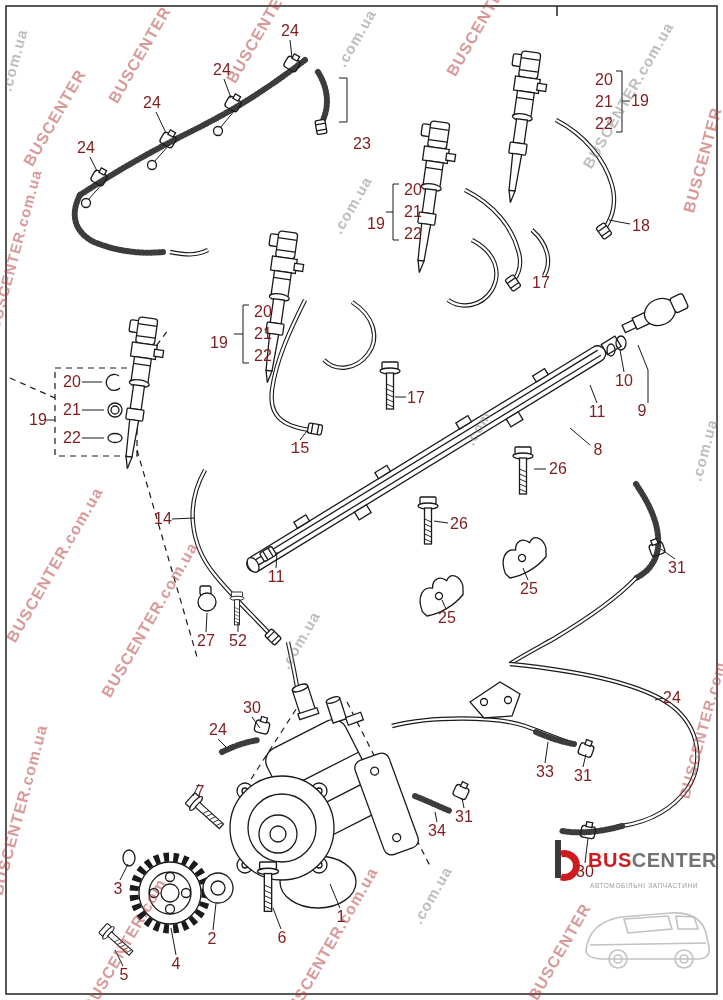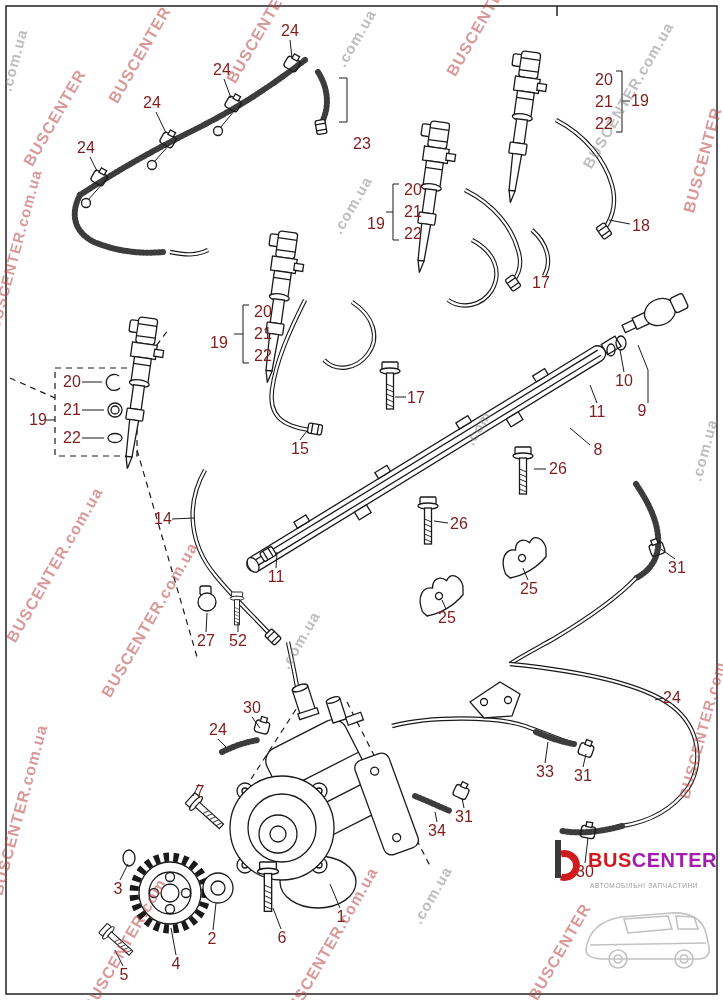--- a/index.html
+++ b/index.html
@@ -19,21 +19,21 @@
   .wm{position:absolute;font-weight:bold;white-space:nowrap;letter-spacing:1px}
   .wm.red{color:rgba(186,70,70,0.55)}
   .wm.gray{color:rgba(125,125,125,0.5)}
   .label-layer{position:absolute;left:0;top:0;width:100%;height:100%;z-index:3;pointer-events:none}
   .plabel{position:absolute;transform:translate(-50%,-50%);font-size:16px;color:#7f1d1d}
   .logo{position:absolute;left:548px;top:836px;width:172px;z-index:4}
   .logo-row{display:flex;align-items:center}
   .logo-mark{width:40px;height:48px;flex:0 0 auto}
   .logo-text{font-weight:bold;font-size:20px;letter-spacing:0.5px;line-height:20px}
   .logo-text .red{color:#cf1a1e}
-  .logo-text .dark{color:#a21caf}
+  .logo-text .dark{color:#737373}
   .logo-tag{font-size:6.5px;color:#9a9a9a;letter-spacing:0.6px;margin-left:42px;margin-top:-2px}
   .van{margin-left:28px;margin-top:6px}
 </style>
 </head>
 <body>
 
 <div class="page">
 
   <svg class="art" width="723" height="1000" viewBox="0 0 723 1000">
 
@@ -367,21 +367,21 @@
       <div class="plabel" style="left: 541px; top: 283px;">17</div>
       <div class="plabel" style="left: 263px; top: 312px;">20</div>
       <div class="plabel" style="left: 263px; top: 334px;">21</div>
       <div class="plabel" style="left: 263px; top: 356px;">22</div>
       <div class="plabel" style="left: 219px; top: 343px;">19</div>
       <div class="plabel" style="left: 72px; top: 382px;">20</div>
       <div class="plabel" style="left: 72px; top: 410px;">21</div>
       <div class="plabel" style="left: 72px; top: 438px;">22</div>
       <div class="plabel" style="left: 38px; top: 420px;">19</div>
       <div class="plabel" style="left: 416px; top: 398px;">17</div>
-      <div class="plabel" style="left: 300px; top: 449px;">15</div>
+      <div class="plabel" style="left: 300px; top: 449px; font-family: Liberation Mono, monospace;">15</div>
       <div class="plabel" style="left: 624px; top: 381px;">10</div>
       <div class="plabel" style="left: 642px; top: 411px;">9</div>
       <div class="plabel" style="left: 597px; top: 412px;">11</div>
       <div class="plabel" style="left: 598px; top: 450px;">8</div>
       <div class="plabel" style="left: 558px; top: 469px;">26</div>
       <div class="plabel" style="left: 459px; top: 524px;">26</div>
       <div class="plabel" style="left: 163px; top: 519px;">14</div>
       <div class="plabel" style="left: 276px; top: 577px;">11</div>
       <div class="plabel" style="left: 529px; top: 589px;">25</div>
       <div class="plabel" style="left: 447px; top: 618px;">25</div>

